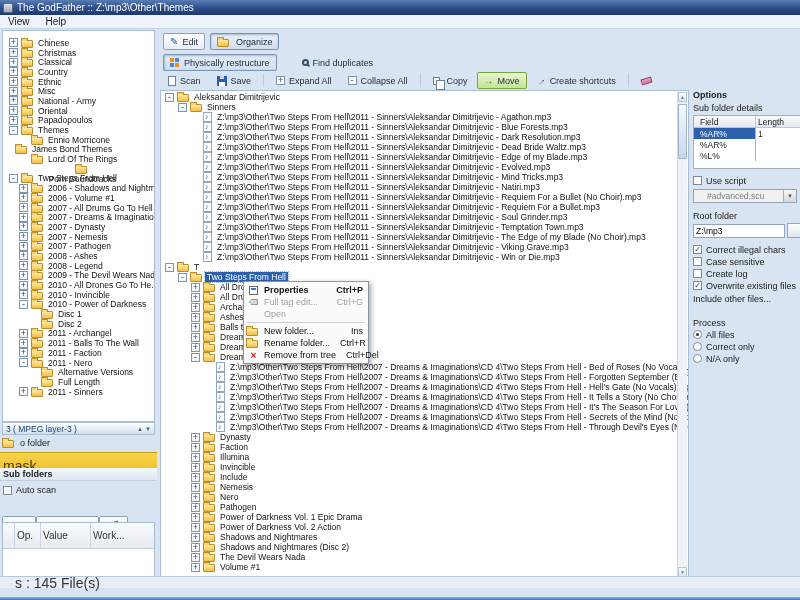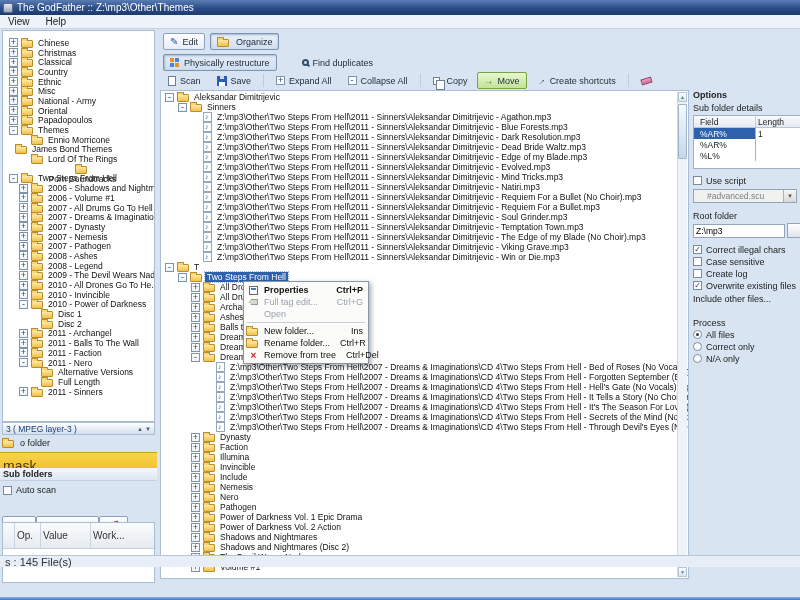--- a/index.html
+++ b/index.html
@@ -114,22 +114,22 @@
   .autoscan{position:absolute;left:3px;top:485px;display:flex;align-items:center;font-size:9px;color:#222}
   .lb-buttons{position:absolute;left:2px;top:516px;display:flex;align-items:center}
   .pbtn{height:17px;border:1px solid #8ba0ba;background:linear-gradient(#ffffff,#dfe7f2);display:flex;align-items:center;
     justify-content:center;font-size:9px;padding:0 8px;border-radius:2px;gap:3px;color:#1c2a3a}
   .ddcaret{font-size:7px;color:#456}
   .mini-table{position:absolute;left:2px;top:522px;width:153px;height:61px;border:1px solid #a9bdd3;background:#fff}
   .mthead{display:flex;height:26px;background:linear-gradient(#fafbfc,#e6ebf1);border-bottom:1px solid #c4d0de;font-size:10px;color:#333;align-items:stretch}
   .mthc{border-right:1px solid #c9d4e0;padding-left:2px;display:flex;align-items:center;white-space:nowrap;overflow:hidden}
   .mthc0{width:12px}.mthc1{width:26px}.mthc2{width:50px}.mthc3{flex:1;border-right:none}
   
-  .statusbar{position:absolute;left:0;top:555px;width:800px;height:12px;background:#e7eef7;border-top:1px solid #b7c6da;
-    font-size:11px;display:flex;align-items:center;padding-left:5px;color:#333}
+  .statusbar{position:absolute;left:0;top:576px;width:800px;height:12px;background:#e7eef7;border-top:1px solid #b7c6da;
+    font-size:14px;display:flex;align-items:center;padding-left:15px;color:#333}
   .taskbar{position:absolute;left:0;top:597px;width:800px;height:3px;background:linear-gradient(#86b2ec,#3f74c4)}
 </style>
 </head>
 <body>
 
 <div class="window">
 
   <div class="titlebar">
     <span class="appicon"></span>
     <span>The GodFather ::  Z:\mp3\Other\Themes</span>

